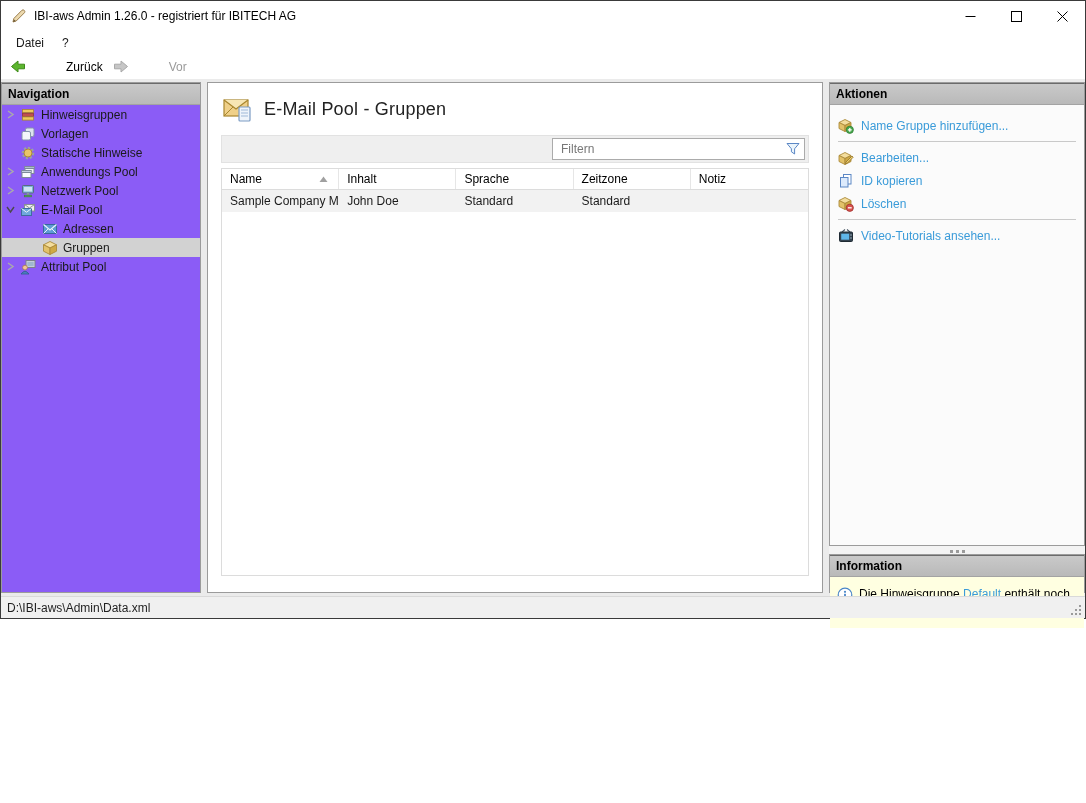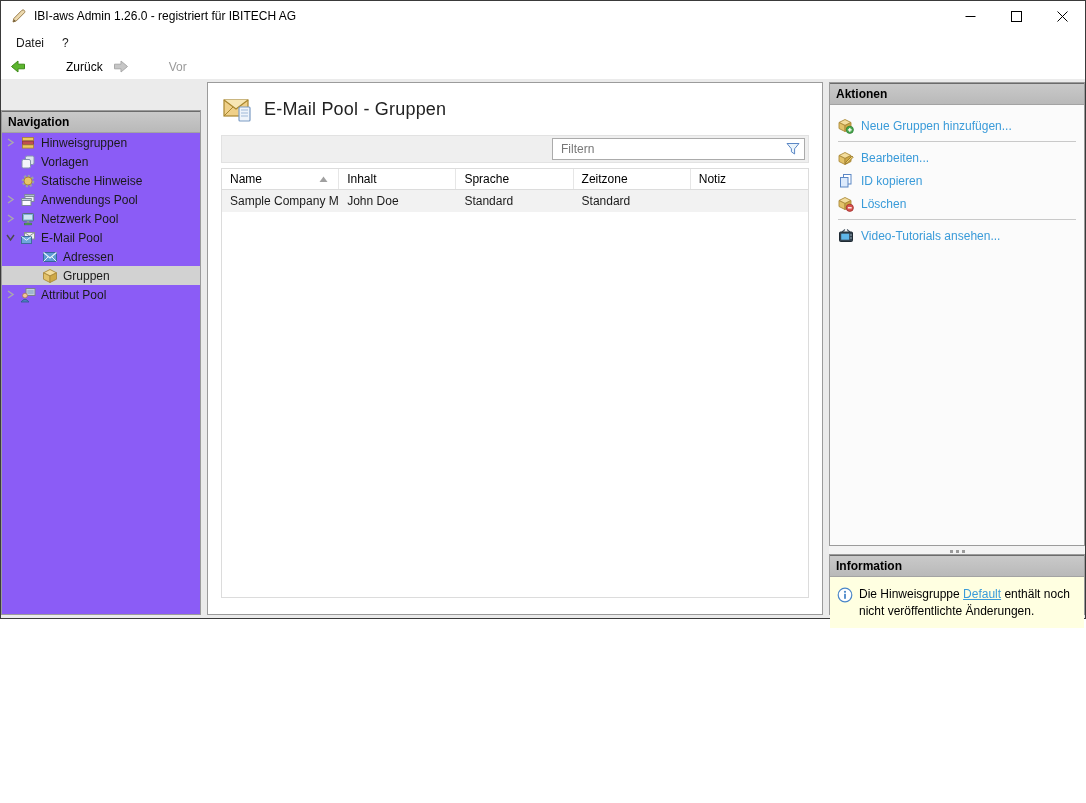--- a/index.html
+++ b/index.html
@@ -27,21 +27,21 @@
   .tool-btn .lbl { color:#000;margin-left:36px; }
   .tool-btn.disabled .lbl { color:#9a9a9a; }
 
   
   .main { flex:1; display:flex; background:#ebebeb; padding:3px 0; min-height:0; }
   .panel { background:#fff; border:1px solid #9b9b9b; display:flex; flex-direction:column; min-height:0; }
   .panel-header { height:22px; flex:none; background:linear-gradient(#c9c9c9,#b9b9b9); border-top:1px solid #6b6b6b; border-bottom:1px solid #a3a3a3; font-weight:bold; padding:3px 0 0 6px; color:#000; }
   .vsplit { width:6px; flex:none; }
 
   
-  .nav-panel { width:200px; flex:none;margin-top:28px; }
+  .nav-panel { width:200px; flex:none; }
   .tree { flex:1; overflow:hidden; background:#8b5cf6; }
   .tree-row { height:19px; display:flex; align-items:center; }
   .tree-row.selected { background:#d2d2d2; }
   .tw { width:17px; flex:none; display:flex; align-items:center; justify-content:center; }
   .tree-row .ticon { width:17px; flex:none; display:flex; align-items:center; justify-content:center; }
   .tree-row .tlabel { padding-left:5px; white-space:nowrap; }
   .ind1 { margin-left:22px; }
 
   
   .content-panel { flex:1; }
@@ -338,21 +338,21 @@
         <div class="actions-list">
 
           <div class="action-link">
             <svg width="16" height="16" viewBox="0 0 16 16">
               <polygon points="7,1.5 13,4.5 7,7.5 1,4.5" fill="#f3dd9d" stroke="#ab8a3a" stroke-width="0.9"></polygon>
               <polygon points="1,4.5 7,7.5 7,13.5 1,10.5" fill="#e3c269" stroke="#ab8a3a" stroke-width="0.9"></polygon>
               <polygon points="13,4.5 7,7.5 7,13.5 13,10.5" fill="#cfa945" stroke="#ab8a3a" stroke-width="0.9"></polygon>
               <circle cx="11.8" cy="11.8" r="3.6" fill="#49a94f" stroke="#2f7d34" stroke-width="0.8"></circle>
               <path d="M11.8 9.9 V13.7 M9.9 11.8 H13.7" stroke="#fff" stroke-width="1.3"></path>
             </svg>
-            <span class="alabel">Neue Gruppen hinzufügen...</span>
+            <span class="alabel">Name Gruppe hinzufügen...</span>
           </div>
 
           <div class="action-sep"></div>
 
           <div class="action-link">
             <svg width="16" height="16" viewBox="0 0 16 16">
               <polygon points="7,2.5 13,5.5 7,8.5 1,5.5" fill="#f3dd9d" stroke="#ab8a3a" stroke-width="0.9"></polygon>
               <polygon points="1,5.5 7,8.5 7,14.5 1,11.5" fill="#e3c269" stroke="#ab8a3a" stroke-width="0.9"></polygon>
               <polygon points="13,5.5 7,8.5 7,14.5 13,11.5" fill="#cfa945" stroke="#ab8a3a" stroke-width="0.9"></polygon>
               <path d="M8 12 L14 6 L15.2 7.2 L9.2 13.2 L7.5 13.7 Z" fill="#f0cf6e" stroke="#8d712c" stroke-width="0.8"></path>
@@ -409,14 +409,25 @@
             <circle cx="8" cy="4.8" r="1.1" fill="#4a86c8"></circle>
             <rect x="7.1" y="6.8" width="1.8" height="5" fill="#4a86c8"></rect>
           </svg>
           <div class="info-text"><span>Die Hinweisgruppe </span><a href="#">Default</a><span> enthält noch nicht veröffentlichte Änderungen.</span></div>
         </div>
       </div>
 
     </div>
   </div>
 
+  <div class="statusbar">
+    <div class="status-path">D:\IBI-aws\Admin\Data.xml</div>
+    <svg class="grip" width="14" height="14" viewBox="0 0 14 14">
+      <rect x="10" y="2" width="2" height="2" fill="#9a9a9a"></rect>
+      <rect x="10" y="6" width="2" height="2" fill="#9a9a9a"></rect>
+      <rect x="6" y="6" width="2" height="2" fill="#9a9a9a"></rect>
+      <rect x="10" y="10" width="2" height="2" fill="#9a9a9a"></rect>
+      <rect x="6" y="10" width="2" height="2" fill="#9a9a9a"></rect>
+      <rect x="2" y="10" width="2" height="2" fill="#9a9a9a"></rect>
+    </svg>
+  </div>
 
 </div>
 
 </body></html>

